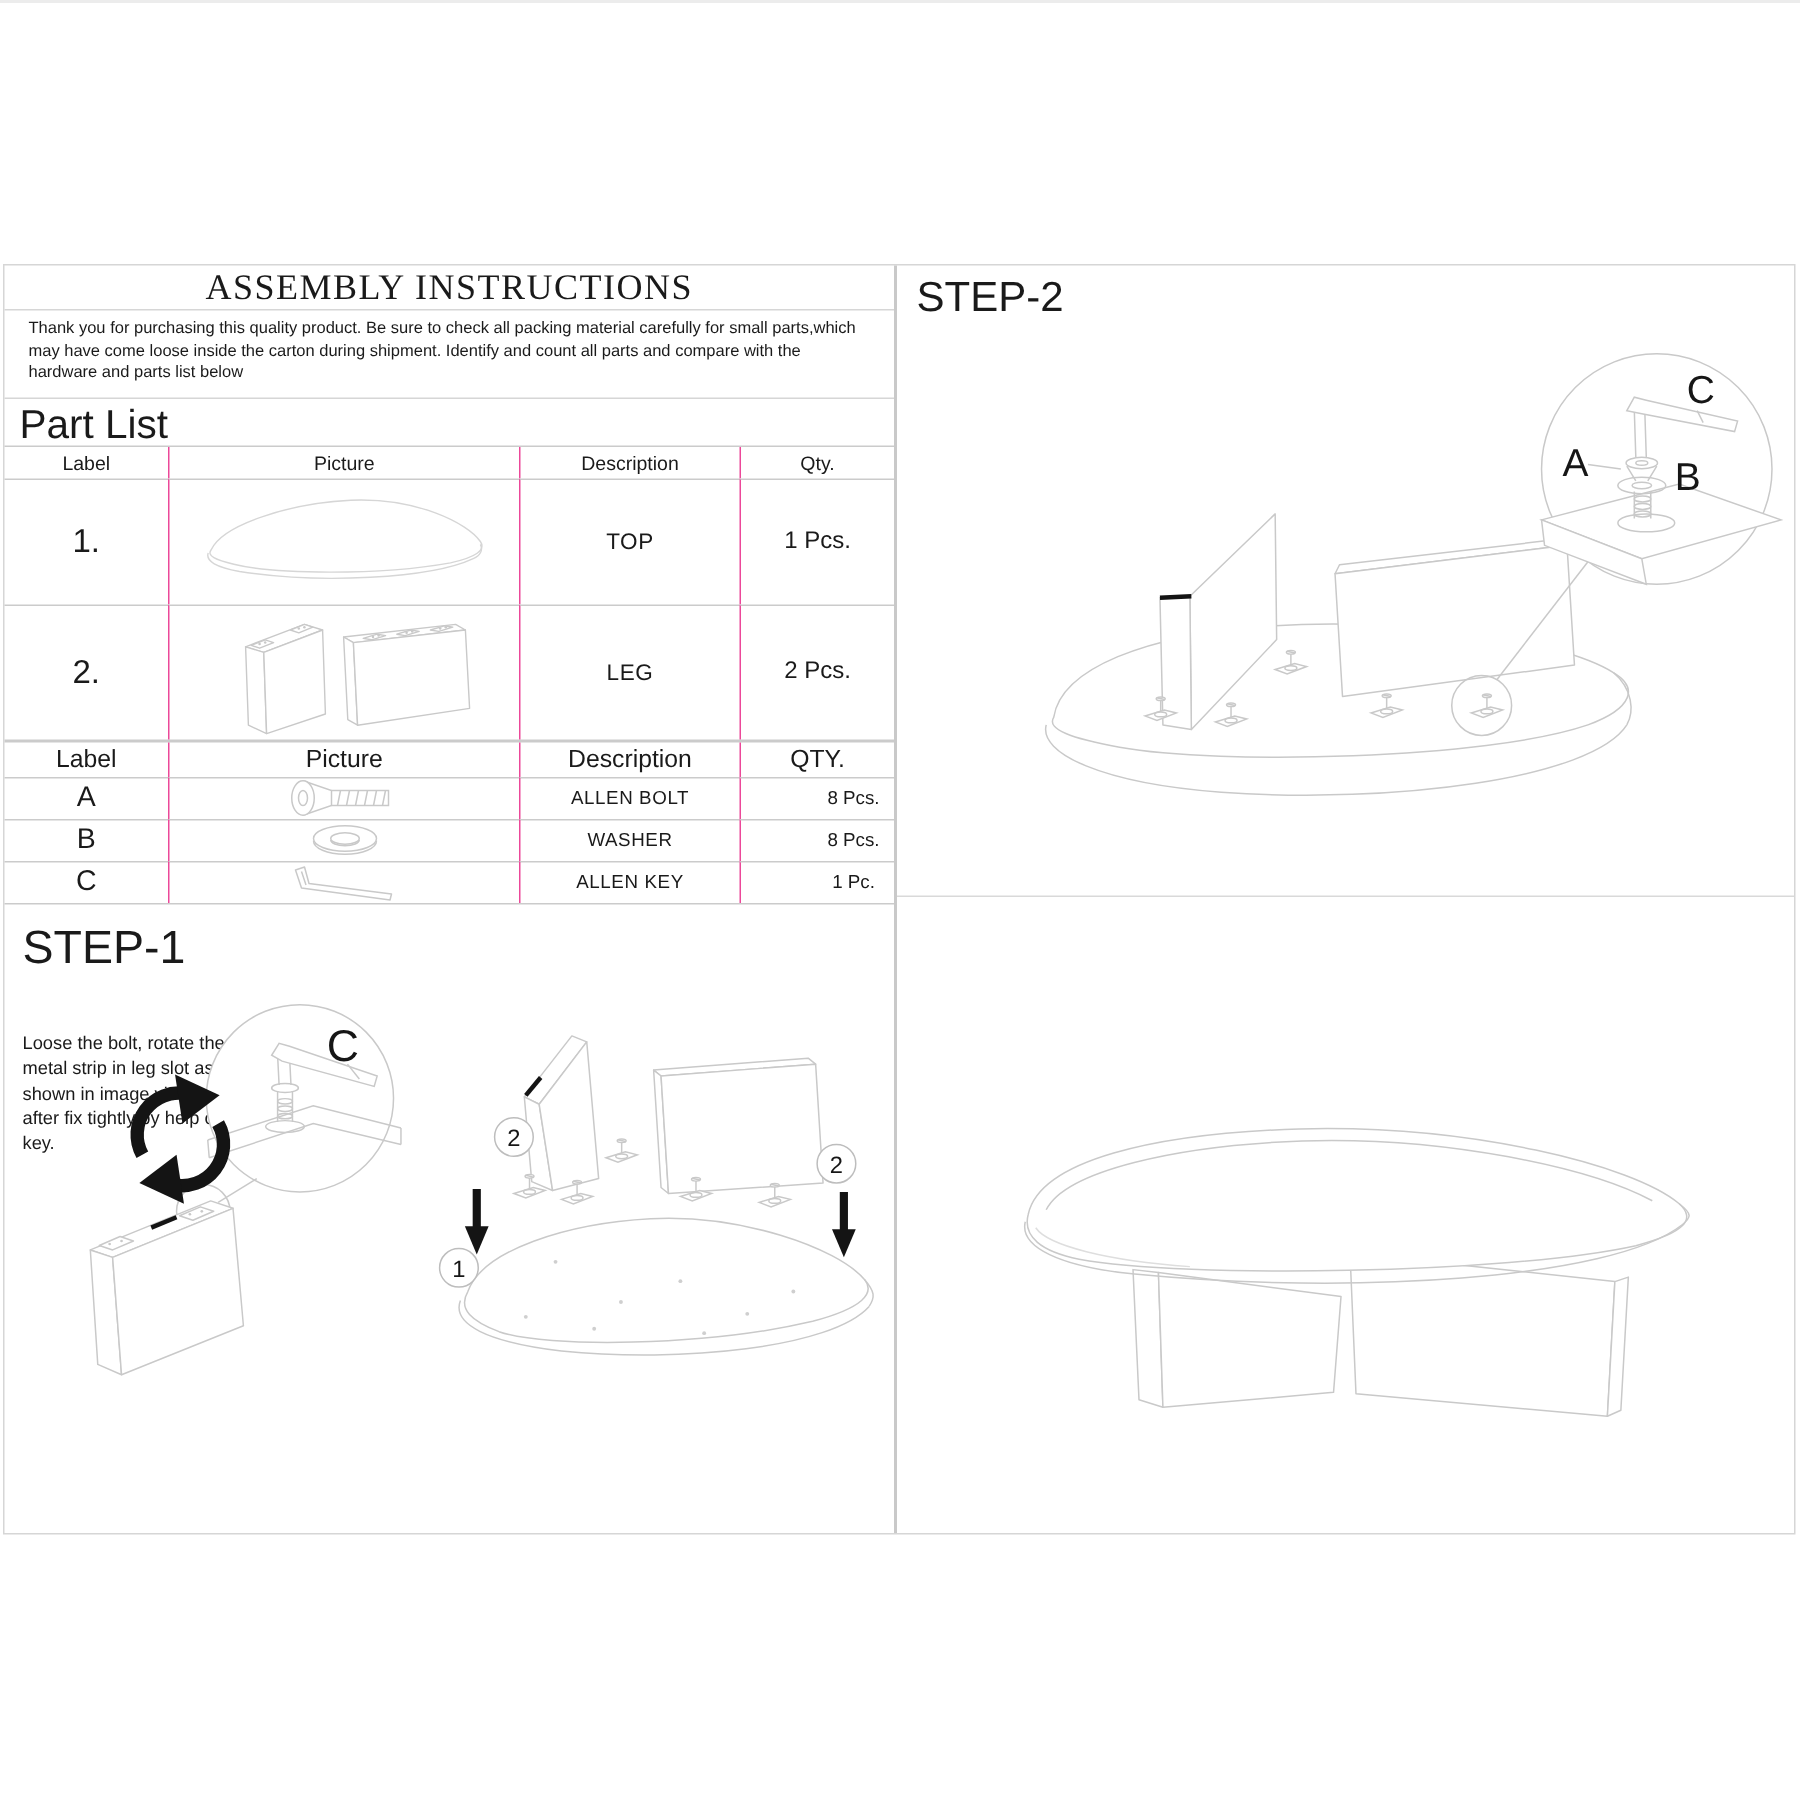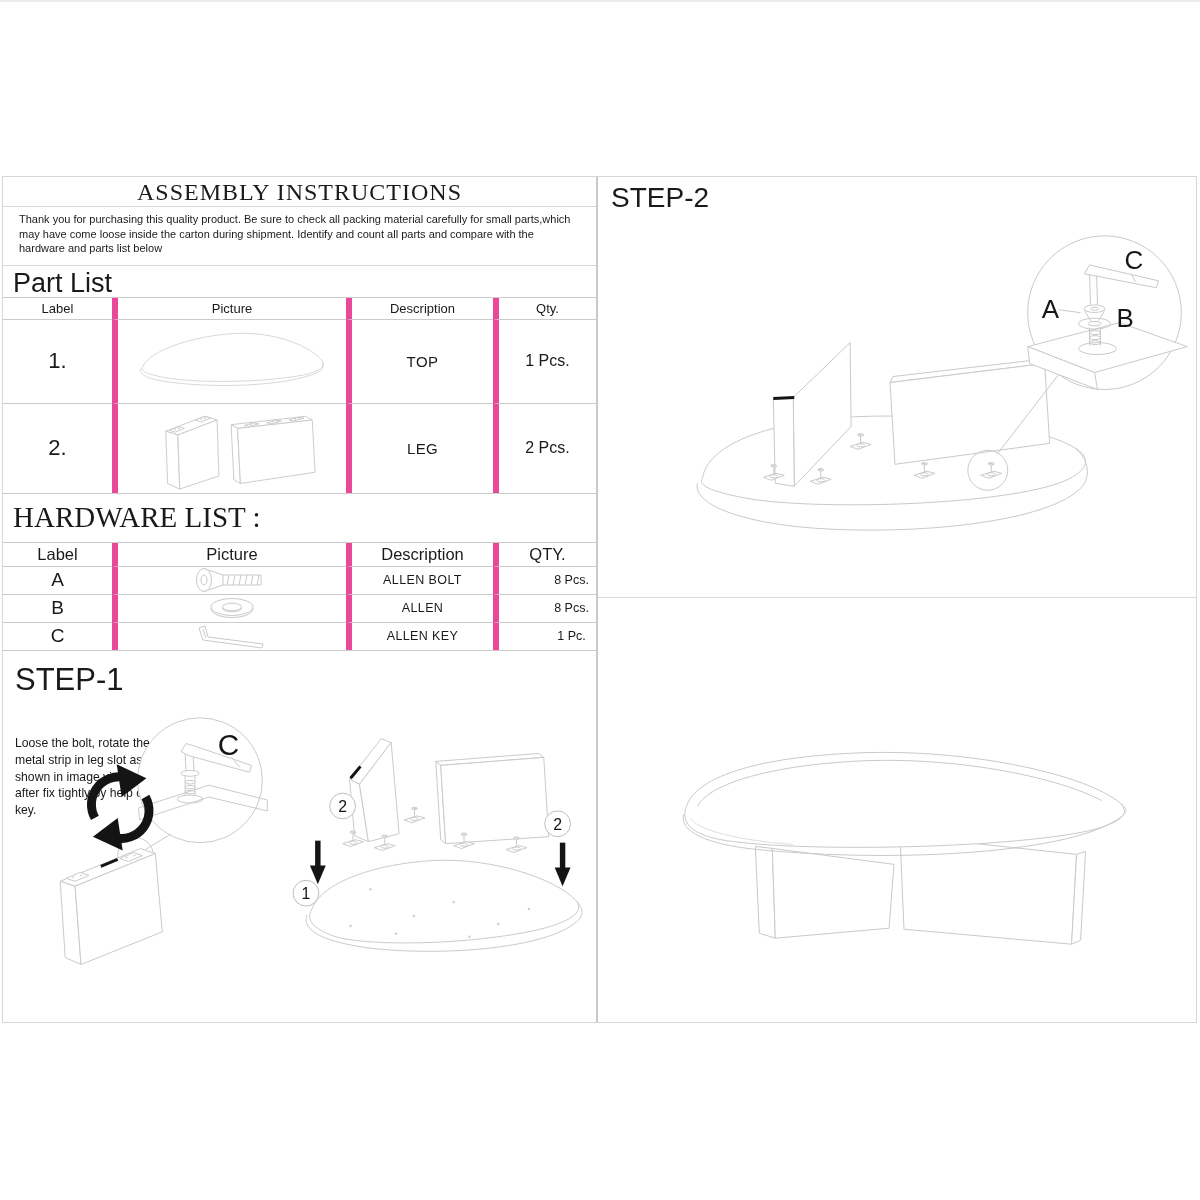--- a/index.html
+++ b/index.html
@@ -8,21 +8,21 @@
   .sheet{position:absolute;left:2px;top:176px;width:1195px;height:847px;border:1px solid #d6d6d6;display:flex;box-sizing:border-box;background:#fff;}
   .left-col{width:595px;border-right:2px solid #c9c9c9;display:flex;flex-direction:column;box-sizing:border-box;}
   .right-col{flex:1;position:relative;}
   .doc-title{height:29px;line-height:31px;text-align:center;border-bottom:1px solid #d6d6d6;font-family:"Liberation Serif",serif;font-size:24px;letter-spacing:1px;white-space:nowrap;overflow:hidden;}
   .intro{border-bottom:1px solid #d6d6d6;padding:5px 14px 9px 16px;font-size:11px;line-height:1.33;}
   .pl-heading{font-size:27px;padding:2px 0 0 10px;height:29px;}
   .grid-table{display:grid;border-top:1px solid #cbcbcb;border-bottom:1px solid #cbcbcb;}
   .pl-table{grid-template-columns:109px 234px 147px 1fr;grid-template-rows:21px 84px 90px;}
   .hw-table{grid-template-columns:109px 234px 147px 1fr;grid-template-rows:23px 28px 28px 28px;}
   .cell{display:flex;align-items:center;justify-content:center;box-sizing:border-box;}
-  .bl{border-left:6px solid #ec4899;}
+  .bl{border-left:1px solid #ec4899;}
   .bt{border-top:1px solid #cbcbcb;}
   .pl-hdr{font-size:13px;}
   .hw-hdr{font-size:16.5px;}
   .pl-label{font-size:22px;}
   .hw-label{font-size:19px;}
   .pl-desc{font-size:15px;letter-spacing:.4px;}
   .pl-qty{font-size:16px;}
   .hw-desc{font-size:12.5px;letter-spacing:.4px;}
   .hw-qty{font-size:12.5px;padding-left:48px;}
   .hw-heading{font-family:"Liberation Serif",serif;font-size:29px;padding:7px 0 3px 10px;height:38px;box-sizing:content-box;}
@@ -97,21 +97,20 @@
               <circle cx="185" cy="14" r="0.9"></circle>
                 <circle cx="189" cy="13" r="0.9"></circle>
             </g>
           </g>
         </svg>
       </div>
       <div class="cell pl-desc bt bl">LEG</div>
       <div class="cell pl-qty bt bl">2 Pcs.</div>
     </div>
 
-    <div class="hw-heading">HARDWARE LIST :</div>
 
     <div class="grid-table hw-table">
       <div class="cell hw-hdr">Label</div>
       <div class="cell hw-hdr bl">Picture</div>
       <div class="cell hw-hdr bl">Description</div>
       <div class="cell hw-hdr bl">QTY.</div>
 
       <div class="cell hw-label bt">A</div>
       <div class="cell bt bl">
         <svg width="90" height="26" viewBox="0 0 90 26">
@@ -131,21 +130,21 @@
       <div class="cell bt bl">
         <svg width="90" height="26" viewBox="0 0 90 26">
           <g stroke="#c9c9c9" fill="none" stroke-width="1">
             <ellipse cx="45" cy="12" rx="21" ry="8.5"></ellipse>
             <path d="M 24 13.5 C 24 18.5 33 22.5 45 22.5 C 57 22.5 66 18.5 66 13.5"></path>
             <ellipse cx="45" cy="12" rx="9.5" ry="3.8"></ellipse>
             <path d="M 35.5 13 C 35.5 15 39.5 16.8 45 16.8 C 50.5 16.8 54.5 15 54.5 13"></path>
           </g>
         </svg>
       </div>
-      <div class="cell hw-desc bt bl">ALLEN</div>
+      <div class="cell hw-desc bt bl">WASHER</div>
       <div class="cell hw-qty bt bl">8 Pcs.</div>
 
       <div class="cell hw-label bt">C</div>
       <div class="cell bt bl">
         <svg width="90" height="26" viewBox="0 0 90 26">
           <g stroke="#c9c9c9" fill="#ffffff" stroke-width="1" stroke-linejoin="round">
             <polygon points="12,5 18,3 21,14 76,21 75,25 16,17"></polygon>
             <path d="M 16 6 L 19 15" fill="none"></path>
           </g>
         </svg>

